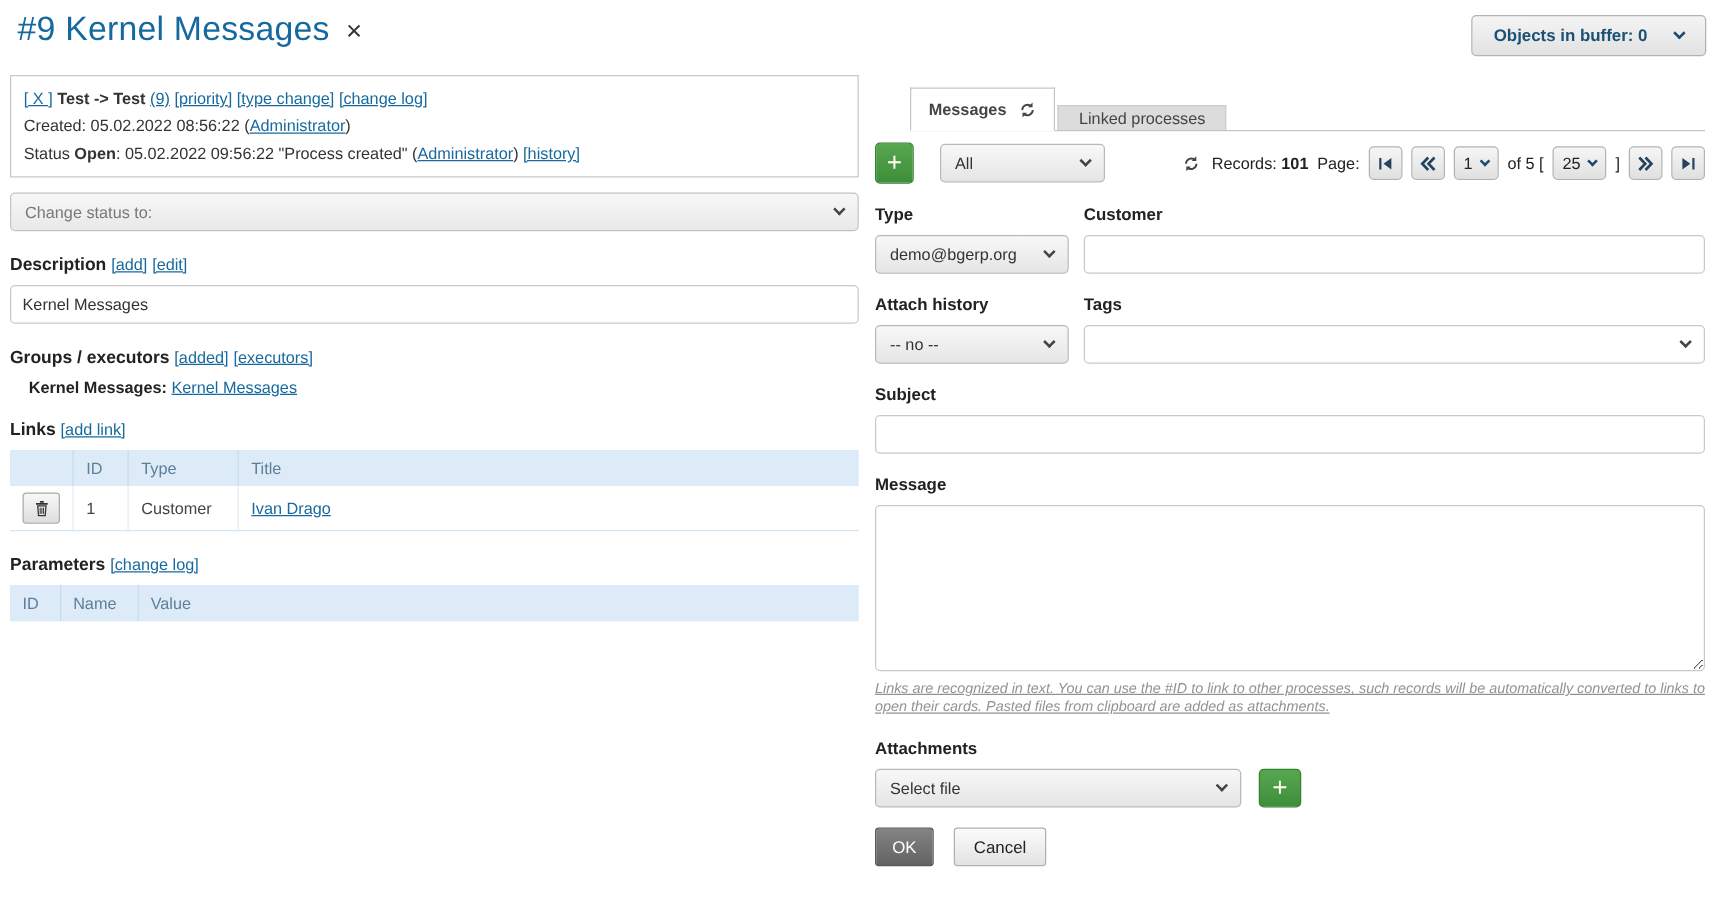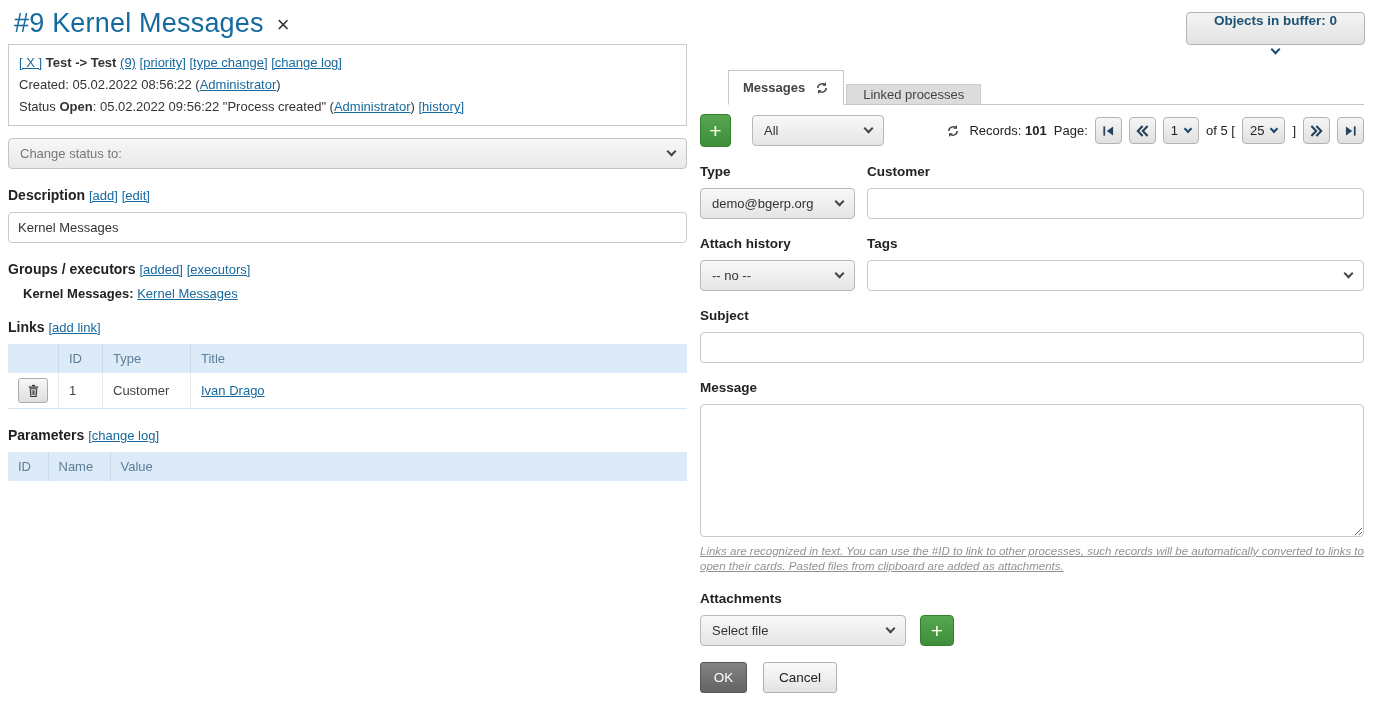--- a/index.html
+++ b/index.html
@@ -5,40 +5,40 @@
   * { margin:0; padding:0; box-sizing:border-box; }
   html,body { background:#fff; }
   body { font-family:"Liberation Sans", sans-serif; color:#333; }
   .page { position:relative; width:1378px; height:718px; background:#fff; overflow:hidden; }
 
   
   .hdr { position:absolute; left:14px; top:8px; display:flex; align-items:center; gap:13px; }
   .title { font-size:27px; font-weight:400; color:#14699e; letter-spacing:.2px; }
   .close-x { font-size:22px; color:#333; cursor:pointer; padding-top:3px; }
   .buffer-btn { position:absolute; right:13px; top:12px; height:33px; display:flex; align-items:center; gap:22px;
-    padding:0 27px; border:1px solid #b3b3b3; border-radius:4px;
-    background:linear-gradient(#f4f4f4,#e2e2e2); cursor:pointer;flex-direction:column; }
+    padding:0 17px; border:1px solid #b3b3b3; border-radius:4px;
+    background:linear-gradient(#f4f4f4,#e2e2e2); cursor:pointer; }
   .buffer-btn .blabel { font-size:13.5px; font-weight:bold; color:#1a5174; }
 
   
   a.lnk { color:#17699e; text-decoration:underline; cursor:pointer; font-weight:normal; }
   .chev { width:7px; height:7px; border-right:2px solid #444; border-bottom:2px solid #444;
     transform:rotate(45deg); margin-top:-4px; flex:none; }
   .chev.navy { border-color:#1a4971; }
   .sel { display:flex; align-items:center; justify-content:space-between; gap:8px; padding:4px 11px;
     height:31px; border:1px solid #b8b8b8; border-radius:4px; font-size:13px; color:#333;
     background:linear-gradient(#f8f8f8,#e5e5e5); cursor:pointer; }
   .sel.white { background:#fff; border-color:#c9c9c9; }
   .inp { width:100%; height:31px; border:1px solid #c9c9c9; border-radius:4px; padding:0 9px;
     font-family:"Liberation Sans",sans-serif; font-size:13px; color:#333; background:#fff; }
   .gbtn { display:flex; align-items:center; justify-content:center; border:1px solid #35812e; border-radius:4px;
     background:linear-gradient(#57a751,#3e8d3a); color:#ffffee; font-size:21px; line-height:1; cursor:pointer; }
 
   
-  .left { position:absolute; left:8px; top:44px; width:679px; font-size:13px; }
+  .left { position:absolute; left:8px; top:60px; width:679px; font-size:13px; }
   .infobox { border:1px solid #c9c9c9; padding:7px 10px; line-height:22px; color:#333; }
   .status-sel { margin-top:12px; height:31px; color:#777;
     background:linear-gradient(#f7f7f7,#e9e9e9); border-color:#c3c3c3; }
   .sect { font-weight:bold; font-size:14px; color:#222; margin:18px 0 9px; }
   .sect a.lnk { font-size:13px; }
   .grp-line { margin:9px 0 0 15px; }
   .grp-line b { color:#222; }
   table.ltable { width:100%; border-collapse:collapse; font-size:13px; margin-top:9px; }
   table.ltable th { background:#dcebf7; color:#5e7e99; font-weight:normal; text-align:left;
     padding:7px 10px; border-right:1px solid #c7dbec; }
@@ -65,21 +65,21 @@
   .psel { height:27px; padding:0 7px; display:flex; align-items:center; gap:7px; font-size:13px;
     border:1px solid #b3b3b3; border-radius:4px; background:linear-gradient(#f6f6f6,#e0e0e0); cursor:pointer; }
   .psel .chev { width:6px; height:6px; }
 
   .form2 { display:grid; grid-template-columns:155px 1fr; column-gap:12px; }
   .flabel { font-weight:bold; font-size:13.5px; color:#222; margin:17px 0 9px; }
   .msg-area { width:100%; height:133px; border:1px solid #c9c9c9; border-radius:4px; resize:vertical;
     padding:6px 8px; font-family:"Liberation Sans",sans-serif; font-size:13px; color:#333; }
   .hint { font-style:italic; color:#929292; font-size:11.5px; line-height:15px; margin-top:4px;text-decoration:underline; }
   .attach-row { display:flex; align-items:center; gap:14px; }
-  .attach-sel { width:206px; }
+  .attach-sel { width:293px; }
   .attach-row .gbtn { width:34px; height:31px; }
   .btn-row { display:flex; align-items:center; gap:16px; margin-top:16px; }
   .ok-btn { min-width:47px; height:31px; border:1px solid #585858; border-radius:3px; color:#fff;
     background:linear-gradient(#838383,#636363); font-size:13.5px; font-family:"Liberation Sans",sans-serif; cursor:pointer; }
   .cancel-btn { height:31px; padding:0 15px; border:1px solid #b0b0b0; border-radius:3px; color:#222;
     background:linear-gradient(#fbfbfb,#e3e3e3); font-size:13.5px; font-family:"Liberation Sans",sans-serif; cursor:pointer; }
   svg.icn { display:block; }
 </style>
 </head>
 <body>

